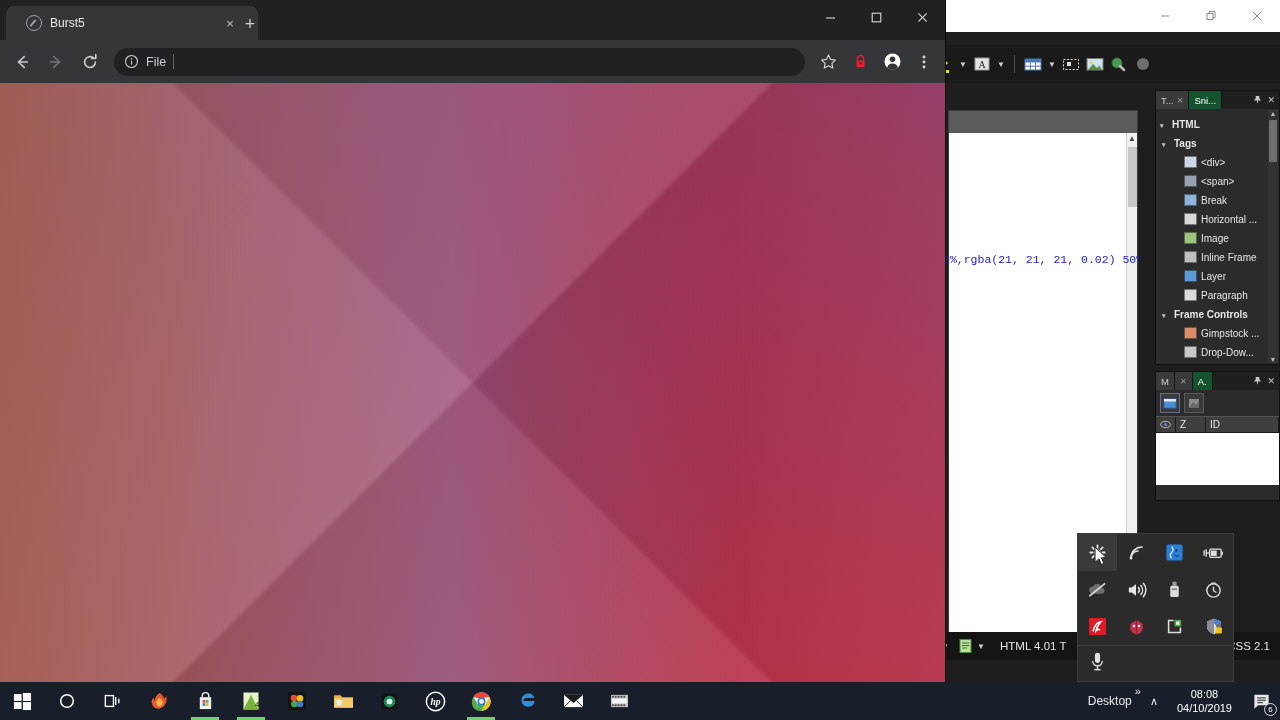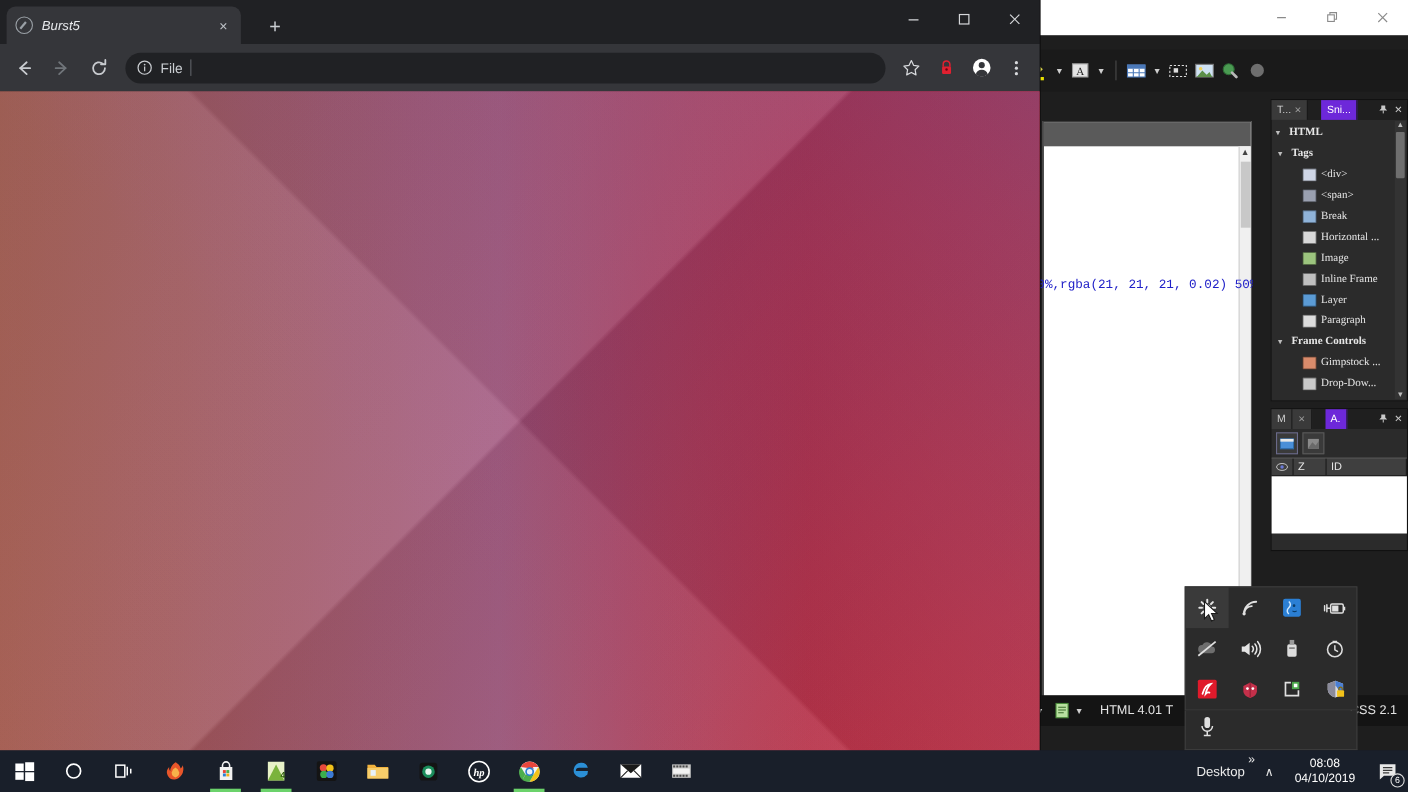--- a/index.html
+++ b/index.html
@@ -60,28 +60,28 @@
   #dock-bottom {
     position:absolute; left:1155px; top:371px; width:125px; height:130px;
     background:#2b2b2b; border:1px solid #111;
   }
   .dock-tabs { height:18px; display:flex; align-items:stretch; background:#1f1f1f; position:relative; }
   .dock-tab {
     display:flex; align-items:center; gap:3px; padding:0 5px;
     font-size:9.5px; color:#cfcfcf; background:#3a3a3a;
     border-right:1px solid #161616;
   }
-  .dock-tab.active { background:#6d28d9; color:#fff;margin-left:12px; }
+  .dock-tab.active { background:#14532d; color:#fff; }
   .dock-tab .tclose { font-size:8px; color:#9a9a9a; }
   .dock-tabs .dock-ctrls {
     margin-left:auto; display:flex; align-items:center; gap:5px; padding-right:4px;
     color:#c9c9c9; font-size:9px;
   }
   .tree { padding:2px 0; font-size:10px; color:#e6e6e6; position:relative; }
-  .tree-row { display:flex; align-items:center; height:19px; padding-left:4px; gap:4px; white-space:nowrap;font-family:Liberation Serif, serif; }
+  .tree-row { display:flex; align-items:flex-end; height:19px; padding-left:4px; gap:4px; white-space:nowrap; }
   .tree-row.lvl1 { padding-left:6px; }
   .tree-row.lvl2 { padding-left:16px; }
   .tree-row.bold { font-weight:bold; }
   .twisty { width:8px; color:#bdbdbd; font-size:7px; }
   .ticon { width:13px; height:12px; display:inline-block; border-radius:1px; flex:0 0 13px; }
   .dock-scroll {
     position:absolute; right:1px; top:19px; bottom:1px; width:10px; background:#333;
   }
   .dock-scroll .dthumb { position:absolute; top:10px; left:1px; width:8px; height:42px; background:#6f6f6f; border-radius:1px; }
   .dock-scroll .darrow { color:#bbb; font-size:7px; text-align:center; }
@@ -93,23 +93,23 @@
   .lyr-head > div { border-right:1px solid #1a1a1a; height:100%; display:flex; align-items:center; padding:0 4px; }
   .lyr-body { background:#fff; height:52px; }
 
   
   #chrome {
     position:absolute; left:0; top:0; width:945px; height:683px;
     background:#202124; box-shadow:0 0 0 1px #0c0c0c;
   }
   #chrome-tabstrip { height:40px; position:relative; background:#202124; }
   #chrome-tab {
-    position:absolute; left:6px; top:6px; width:213px; height:34px;
+    position:absolute; left:6px; top:6px; width:252px; height:34px;
     background:#35363a; border-radius:8px 8px 0 0;
-    display:flex; align-items:center; padding:0 8px; gap:8px;font-style:italic;
+    display:flex; align-items:center; padding:0 20px; gap:8px;
   }
   #chrome-tab .favicon {
     width:16px; height:16px; border-radius:50%;
     border:1.6px solid #9aa0a6; position:relative; flex:0 0 16px;
   }
   #chrome-tab .favicon::after {
     content:""; position:absolute; left:5px; top:2.5px; width:2px; height:8px;
     background:#9aa0a6; transform:rotate(40deg);
   }
   #chrome-tab .tab-title { font-size:12px; color:#e8eaed; flex:1; overflow:hidden; white-space:nowrap; }

